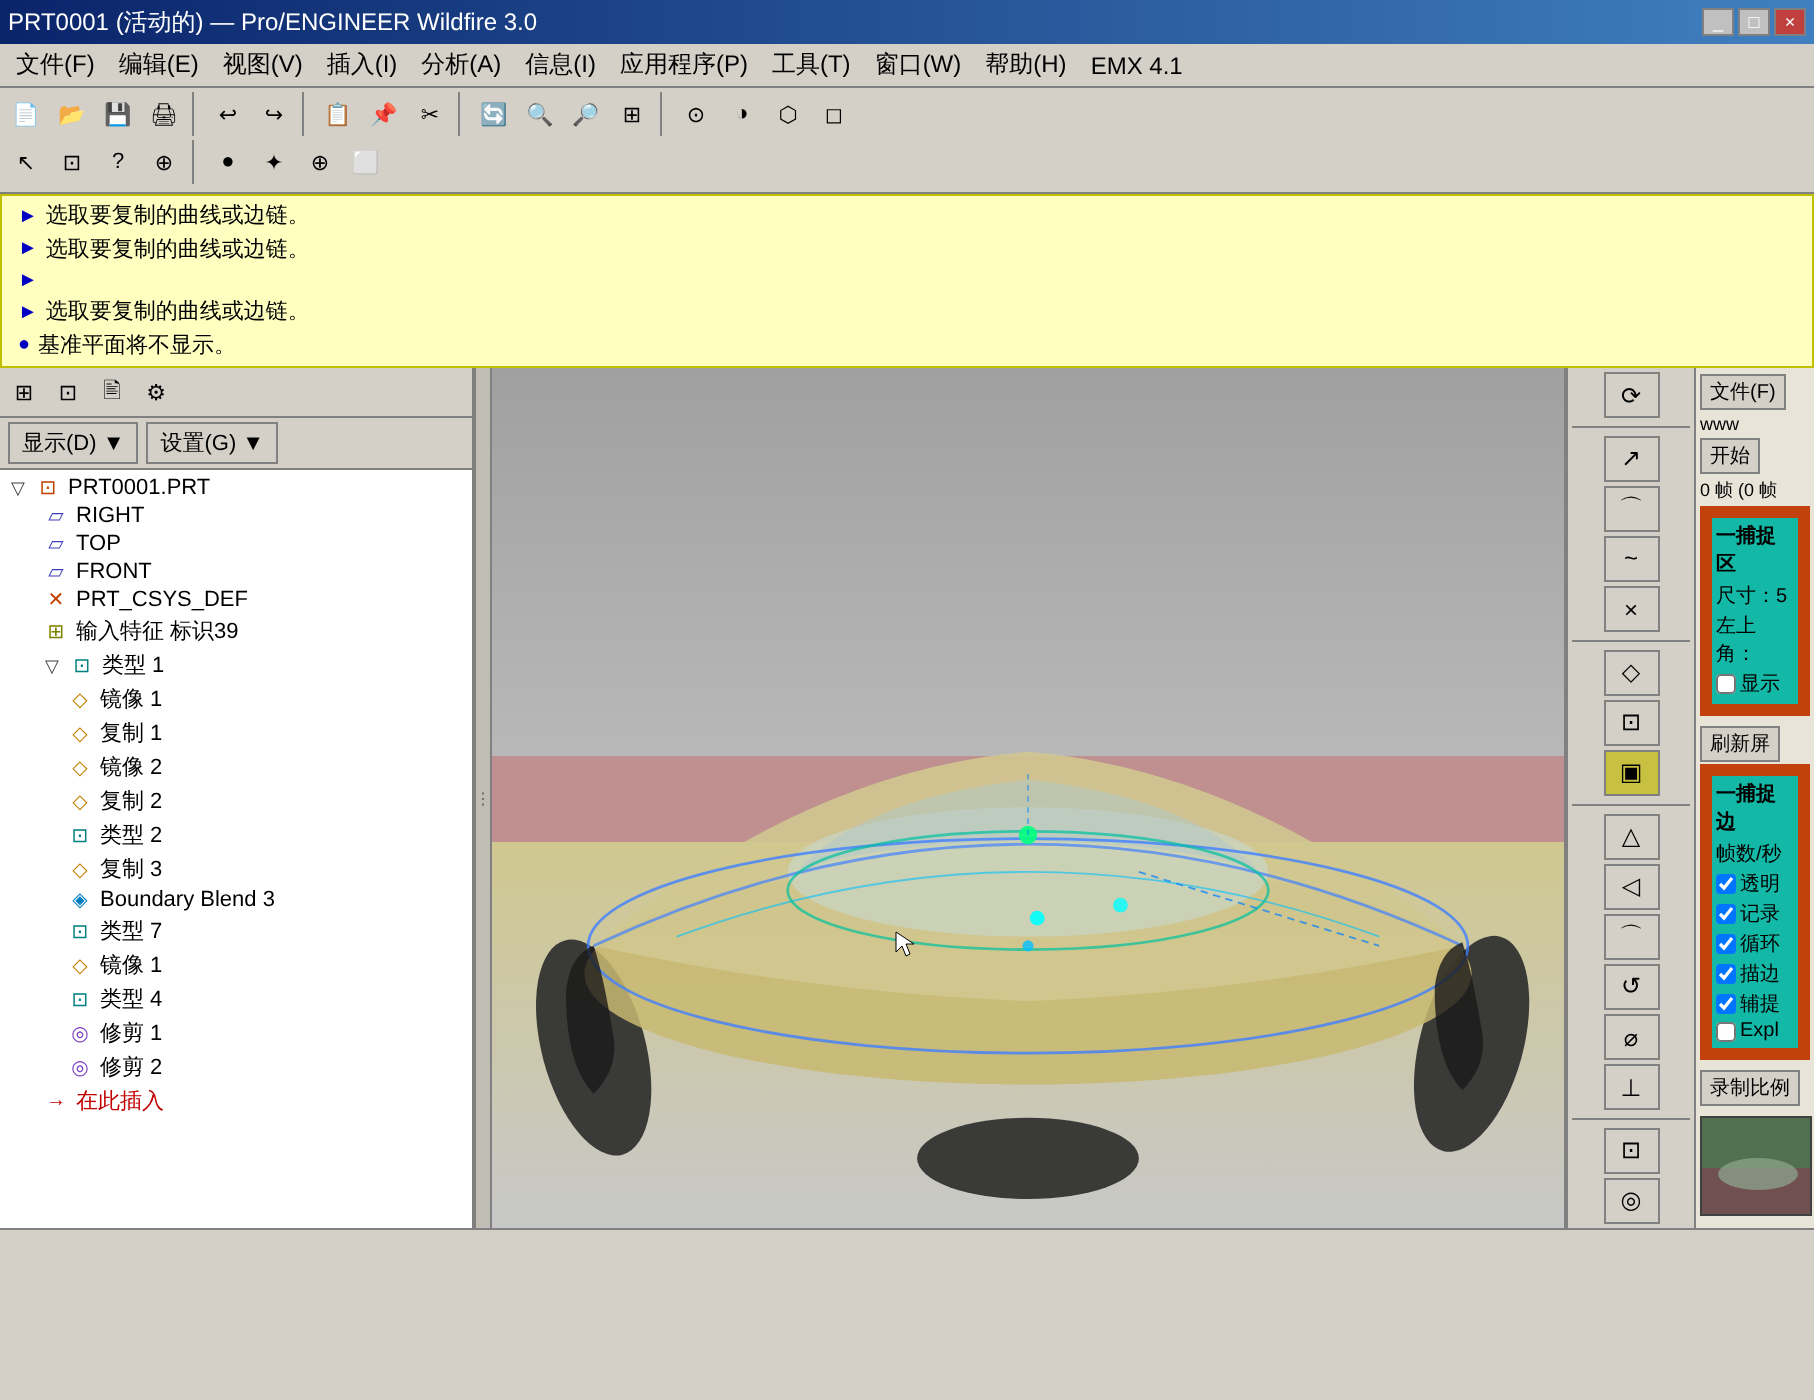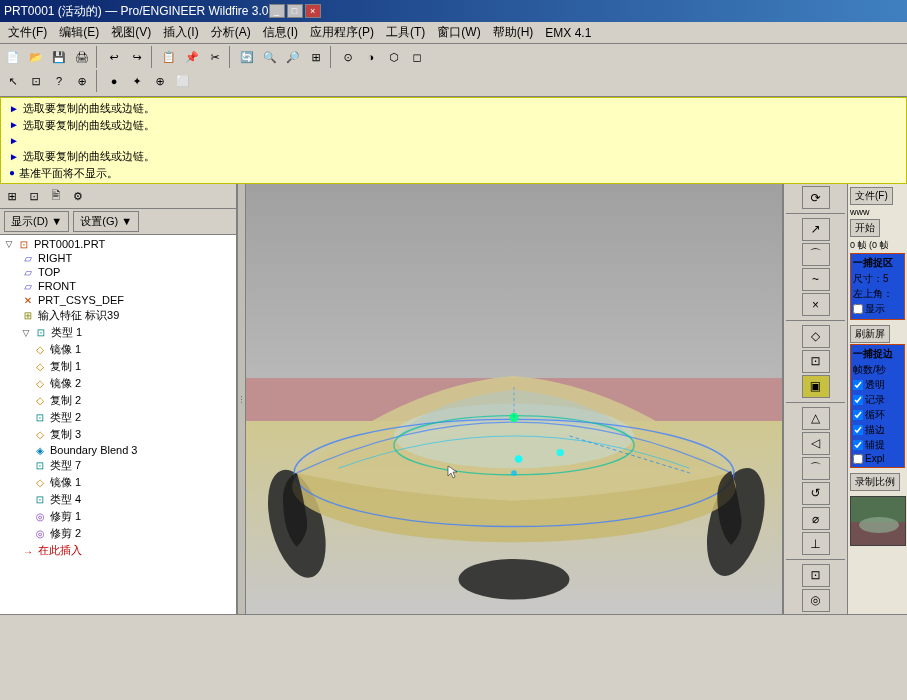--- a/index.html
+++ b/index.html
@@ -2,21 +2,21 @@
 <html><head>
   <meta charset="utf-8">
   <style>
     * { margin: 0; padding: 0; box-sizing: border-box; }
     body { width: 907px; height: 700px; overflow: hidden; font-family: 'SimSun', 'MS Gothic', sans-serif; font-size: 12px; background: #d4d0c8; }
 
     
     #titlebar {
       height: 22px;
       background: linear-gradient(to right, #0a246a, #4080c0);
-      display: flex; align-items: center; justify-content: flex-start;
+      display: flex; align-items: center; justify-content: space-between;
       padding: 0 4px; color: white; font-size: 12px;
     }
     #titlebar-controls { display: flex; gap: 2px; }
     .title-btn {
       width: 16px; height: 14px; background: #c0c0c0; border: 1px solid #808080;
       display: flex; align-items: center; justify-content: center; font-size: 9px; cursor: pointer;
     }
 
     
     #menubar {
@@ -105,21 +105,21 @@
       justify-content: center; cursor: pointer; font-size: 12px;
     }
     .rp-sep { width: 100%; height: 1px; background: #808080; margin: 2px 0; }
 
     
     #far-right {
       width: 60px; background: #e8e4d8; border-left: 1px solid #808080;
       display: flex; flex-direction: column; padding: 2px; font-size: 10px;
       overflow: hidden;
     }
-    .fr-section { border: 1px solid #c2410c; margin-bottom: 4px; padding: 2px; background: #1d4ed8; }
+    .fr-section { border: 6px solid #c2410c; margin-bottom: 4px; padding: 2px; background: #14b8a6; }
     .fr-title { font-size: 10px; font-weight: bold; margin-bottom: 2px; }
     .fr-row { display: flex; align-items: center; gap: 2px; font-size: 10px; margin: 1px 0; }
     .fr-btn { padding: 1px 4px; background: #d4d0c8; border: 1px solid #808080; cursor: pointer; font-size: 10px; }
     .fr-checkbox { width: 10px; height: 10px; }
 
     
     #model-svg {
       position: absolute; top: 0; left: 0; width: 100%; height: 100%;
     }
 

